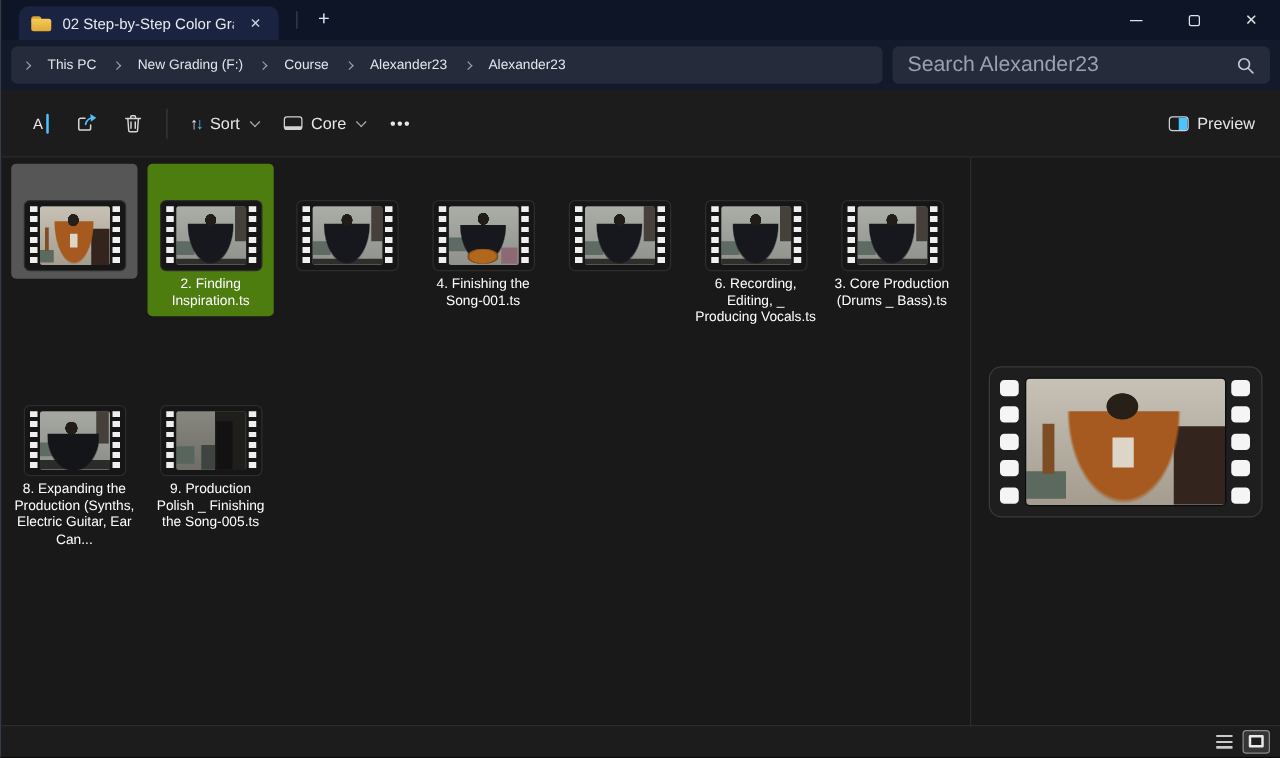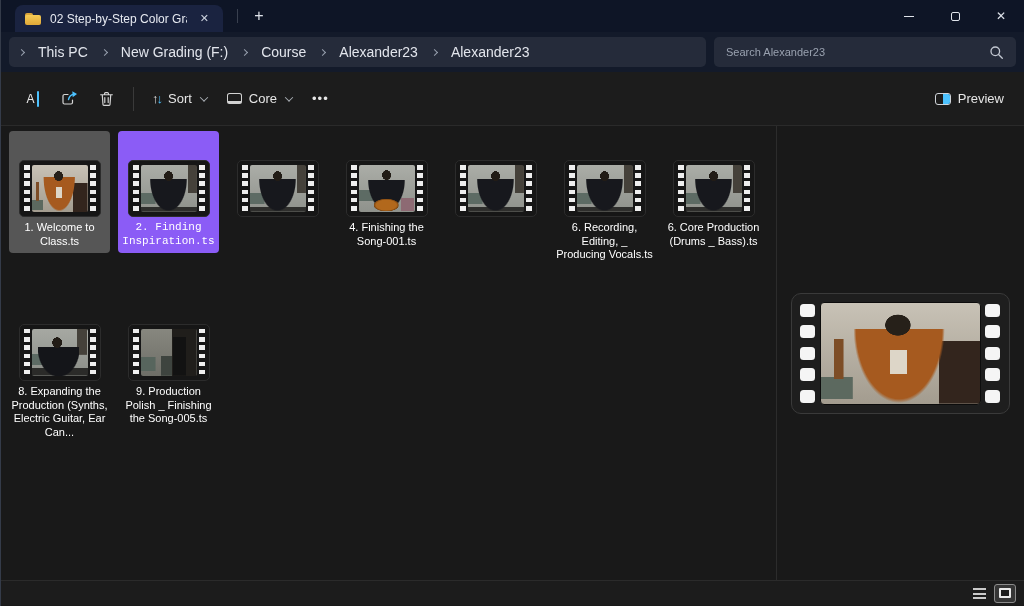--- a/index.html
+++ b/index.html
@@ -25,24 +25,24 @@
   .new-tab{ position:absolute; left:246px; top:4px; width:24px; height:24px; display:flex; align-items:center; justify-content:center; font-size:16px; color:#dfe3ea; }
   .win-controls{ position:absolute; right:0; top:0; height:32px; display:flex; }
   .win-btn{ width:46px; height:32px; display:flex; align-items:center; justify-content:center; }
   .min-glyph{ width:10px; height:1px; background:#dfe3ea; }
   .max-glyph{ width:9px; height:9px; border:1px solid #dfe3ea; border-radius:2px; }
   .close-glyph{ font-size:12px; color:#dfe3ea; }
   
   .addressrow{ height:40px; background:#131a2a; display:flex; align-items:center; padding:0 8px; gap:8px; }
   .pill{ height:30px; background:#252b3a; border-radius:5px; display:flex; align-items:center; }
   .address-pill{ flex:1; padding:0 6px; gap:2px; }
-  .crumb{ font-size:14px; color:#e2e5ec; padding:4px 8px; border-radius:4px; white-space:nowrap; }
+  .crumb{ font-size:11px; color:#e2e5ec; padding:4px 8px; border-radius:4px; white-space:nowrap; }
   .chev-r{ width:5px; height:5px; border-right:1.4px solid #98a0af; border-bottom:1.4px solid #98a0af; transform:rotate(-45deg); margin:0 4px; flex:0 0 auto; }
   .search-pill{ width:302px; padding:0 12px; gap:8px; }
-  .search-input{ flex:1; background:transparent; border:none; outline:none; font-size:11px; color:#fde047; font-family:"Liberation Sans",sans-serif; }
+  .search-input{ flex:1; background:transparent; border:none; outline:none; font-size:17px; color:#fde047; font-family:"Liberation Sans",sans-serif; }
   .search-input::placeholder{ color:#99a1af; }
   
   .toolbar{ height:54px; background:#1c1c1c; border-bottom:1px solid #2a2a2a; display:flex; align-items:center; padding:0 10px; }
   .tb-btn{ height:36px; border-radius:4px; display:flex; align-items:center; justify-content:center; padding:0 10px; gap:7px; color:#e6e6e6; font-size:13px; }
   .tb-sep{ width:1px; height:24px; background:#3a3a3a; margin:0 8px; }
   .chev-d{ width:6px; height:6px; border-right:1.3px solid #a8adb3; border-bottom:1.3px solid #a8adb3; transform:rotate(45deg) translate(-1px,-1px); margin-left:2px; }
   .ic-rename{ position:relative; width:19px; height:16px; display:flex; align-items:center; justify-content:center; }
   .ic-rename .a{ font-size:12px; color:#e8e8e8; }
   .ic-rename .bar{ position:absolute; right:1px; top:0; width:2px; height:16px; background:#4cc2ff; border-radius:1px; }
   .sort-arrows{ font-size:13px; letter-spacing:-2px; }
@@ -51,21 +51,21 @@
   .more-dots{ font-size:13px; color:#e6e6e6; letter-spacing:1px; }
   .tb-spacer{ flex:1; }
   .preview-ic{ width:16px; height:12px; border:1.3px solid #cfd3d8; border-radius:3px; overflow:hidden; display:flex; }
   .preview-ic .half{ flex:1; } .preview-ic .half.fill{ background:#4cc2ff; }
   
   .main{ position:relative; height:454px; display:flex; }
   .filegrid{ flex:1; padding:5px 0 0 8px; overflow:hidden; }
   .frow{ display:flex; align-items:flex-start; min-height:164px; }
   .tile{ width:101px; margin-right:8px; border-radius:4px; padding-bottom:4px; }
   .tile.sel-primary{ background:#565656; }
-  .tile.sel{ background:#8b5cf6;font-family:Liberation Mono, monospace; }
+  .tile.sel{ background:#4d7c0f; }
   .icon-area{ height:88px; display:flex; align-items:flex-end; justify-content:center; padding-bottom:2px; }
   .fname{ font-size:11px; line-height:13.5px; color:#ffffff; text-align:center; padding:2px 2px 1px; word-wrap:break-word; }
   
   .filmstrip{ width:82px; height:57px; background:#161616; border:1px solid #2c2c2c; border-radius:5px; display:flex; padding:3px 2px; }
   .sprockets{ width:6px; margin:1px 2px; background:repeating-linear-gradient(#efefef 0 4.5px, rgba(0,0,0,0) 4.5px 8.2px); }
   .frame{ flex:1; margin:1px 0; border-radius:2px; overflow:hidden; background-color:#9fa19b; background-repeat:no-repeat; }
   
   .sc1{ background-image:
       radial-gradient(closest-side, #262019 78%, rgba(0,0,0,0) 82%),
       linear-gradient(#ddd6c8,#ddd6c8),
@@ -223,21 +223,20 @@
     <div class="filegrid">
       <div class="frow">
         <div class="tile sel-primary">
           <div class="icon-area">
               <div class="filmstrip">
                 <span class="sprockets"></span>
                 <span class="frame sc1"></span>
                 <span class="sprockets"></span>
               </div>
             </div>
-          <div class="fname">1. Welcome to Class.ts</div>
         </div>
         <div class="tile sel">
           <div class="icon-area">
               <div class="filmstrip">
                 <span class="sprockets"></span>
                 <span class="frame sc2"></span>
                 <span class="sprockets"></span>
               </div>
             </div>
           <div class="fname">2. Finding Inspiration.ts</div>
@@ -281,21 +280,21 @@
           <div class="fname">6. Recording, Editing, _ Producing Vocals.ts</div>
         </div>
         <div class="tile">
           <div class="icon-area">
               <div class="filmstrip">
                 <span class="sprockets"></span>
                 <span class="frame sc2"></span>
                 <span class="sprockets"></span>
               </div>
             </div>
-          <div class="fname">6. Core Production (Drums _ Bass).ts</div>
+          <div class="fname">3. Core Production (Drums _ Bass).ts</div>
         </div>
       </div>
       <div class="frow">
         <div class="tile">
           <div class="icon-area">
               <div class="filmstrip">
                 <span class="sprockets"></span>
                 <span class="frame sc4"></span>
                 <span class="sprockets"></span>
               </div>

